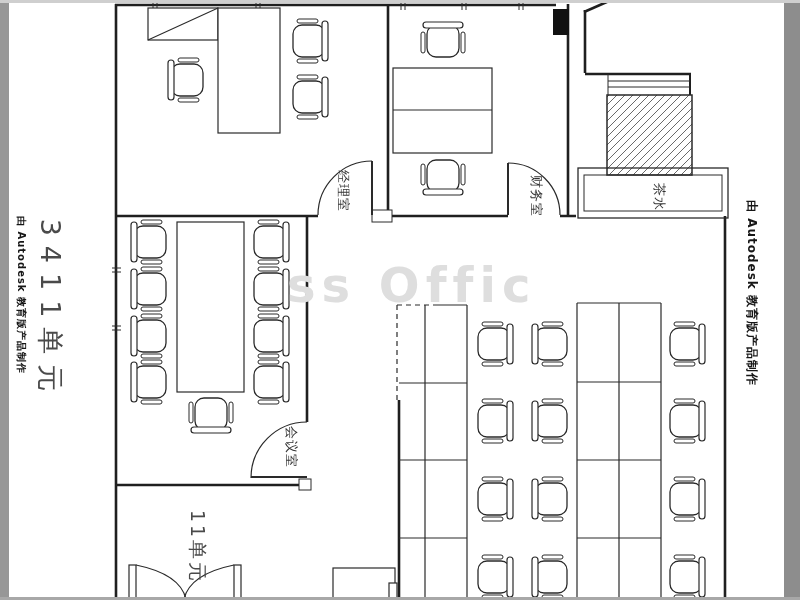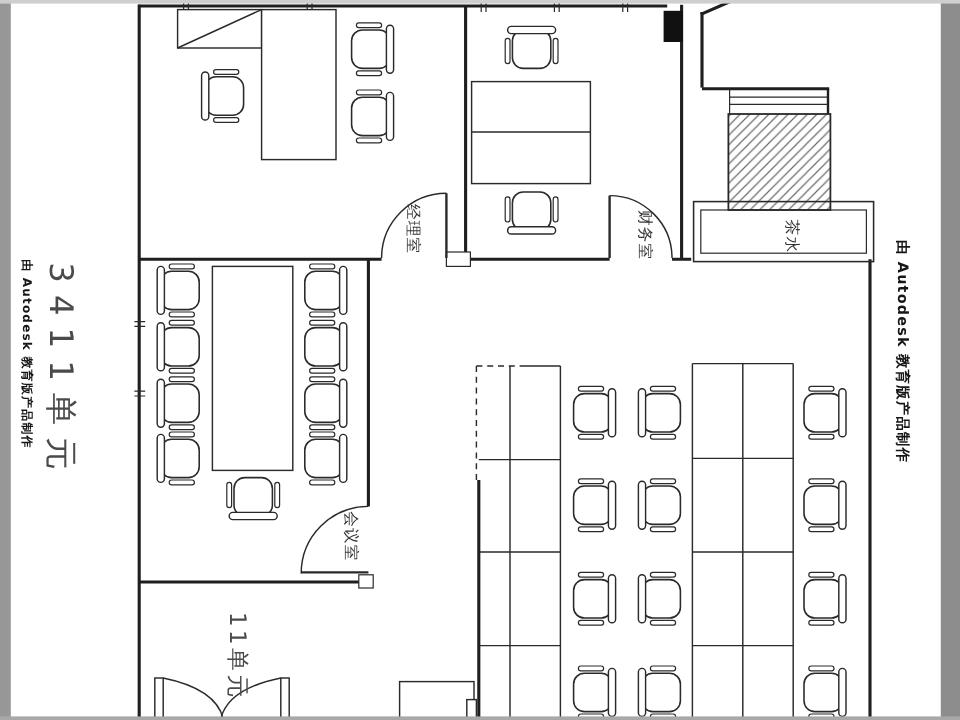--- a/index.html
+++ b/index.html
@@ -133,20 +133,21 @@
       <use href="#chair" transform="translate(551,421) rotate(90)"></use>
       <use href="#chair" transform="translate(551,499) rotate(90)"></use>
       <use href="#chair" transform="translate(551,577) rotate(90)"></use>
       <use href="#chair" transform="translate(686,344) rotate(-90)"></use>
       <use href="#chair" transform="translate(686,421) rotate(-90)"></use>
       <use href="#chair" transform="translate(686,499) rotate(-90)"></use>
       <use href="#chair" transform="translate(686,577) rotate(-90)"></use>
     </g>
   </svg>
 
+  <div class="wm-center" style="left:287px;top:257px;">ss Offic</div>
 
   <div class="lbl vrot" style="left:-60px;top:294px;width:220px;height:32px;line-height:32px;font-size:27px;letter-spacing:10px;">3411单元</div>
 
   <div class="lbl vrot" style="left:153px;top:535px;width:90px;height:24px;line-height:24px;font-size:19px;letter-spacing:3px;">11单元</div>
 
   <div class="lbl vrot" style="left:318px;top:184px;width:50px;height:14px;line-height:14px;font-size:13px;letter-spacing:1px;color:#333;">经理室</div>
 
   <div class="lbl vrot" style="left:511px;top:189px;width:50px;height:14px;line-height:14px;font-size:13px;letter-spacing:1px;color:#333;">财务室</div>
 
   <div class="lbl vrot" style="left:266px;top:440px;width:50px;height:14px;line-height:14px;font-size:13px;letter-spacing:1px;color:#333;">会议室</div>

